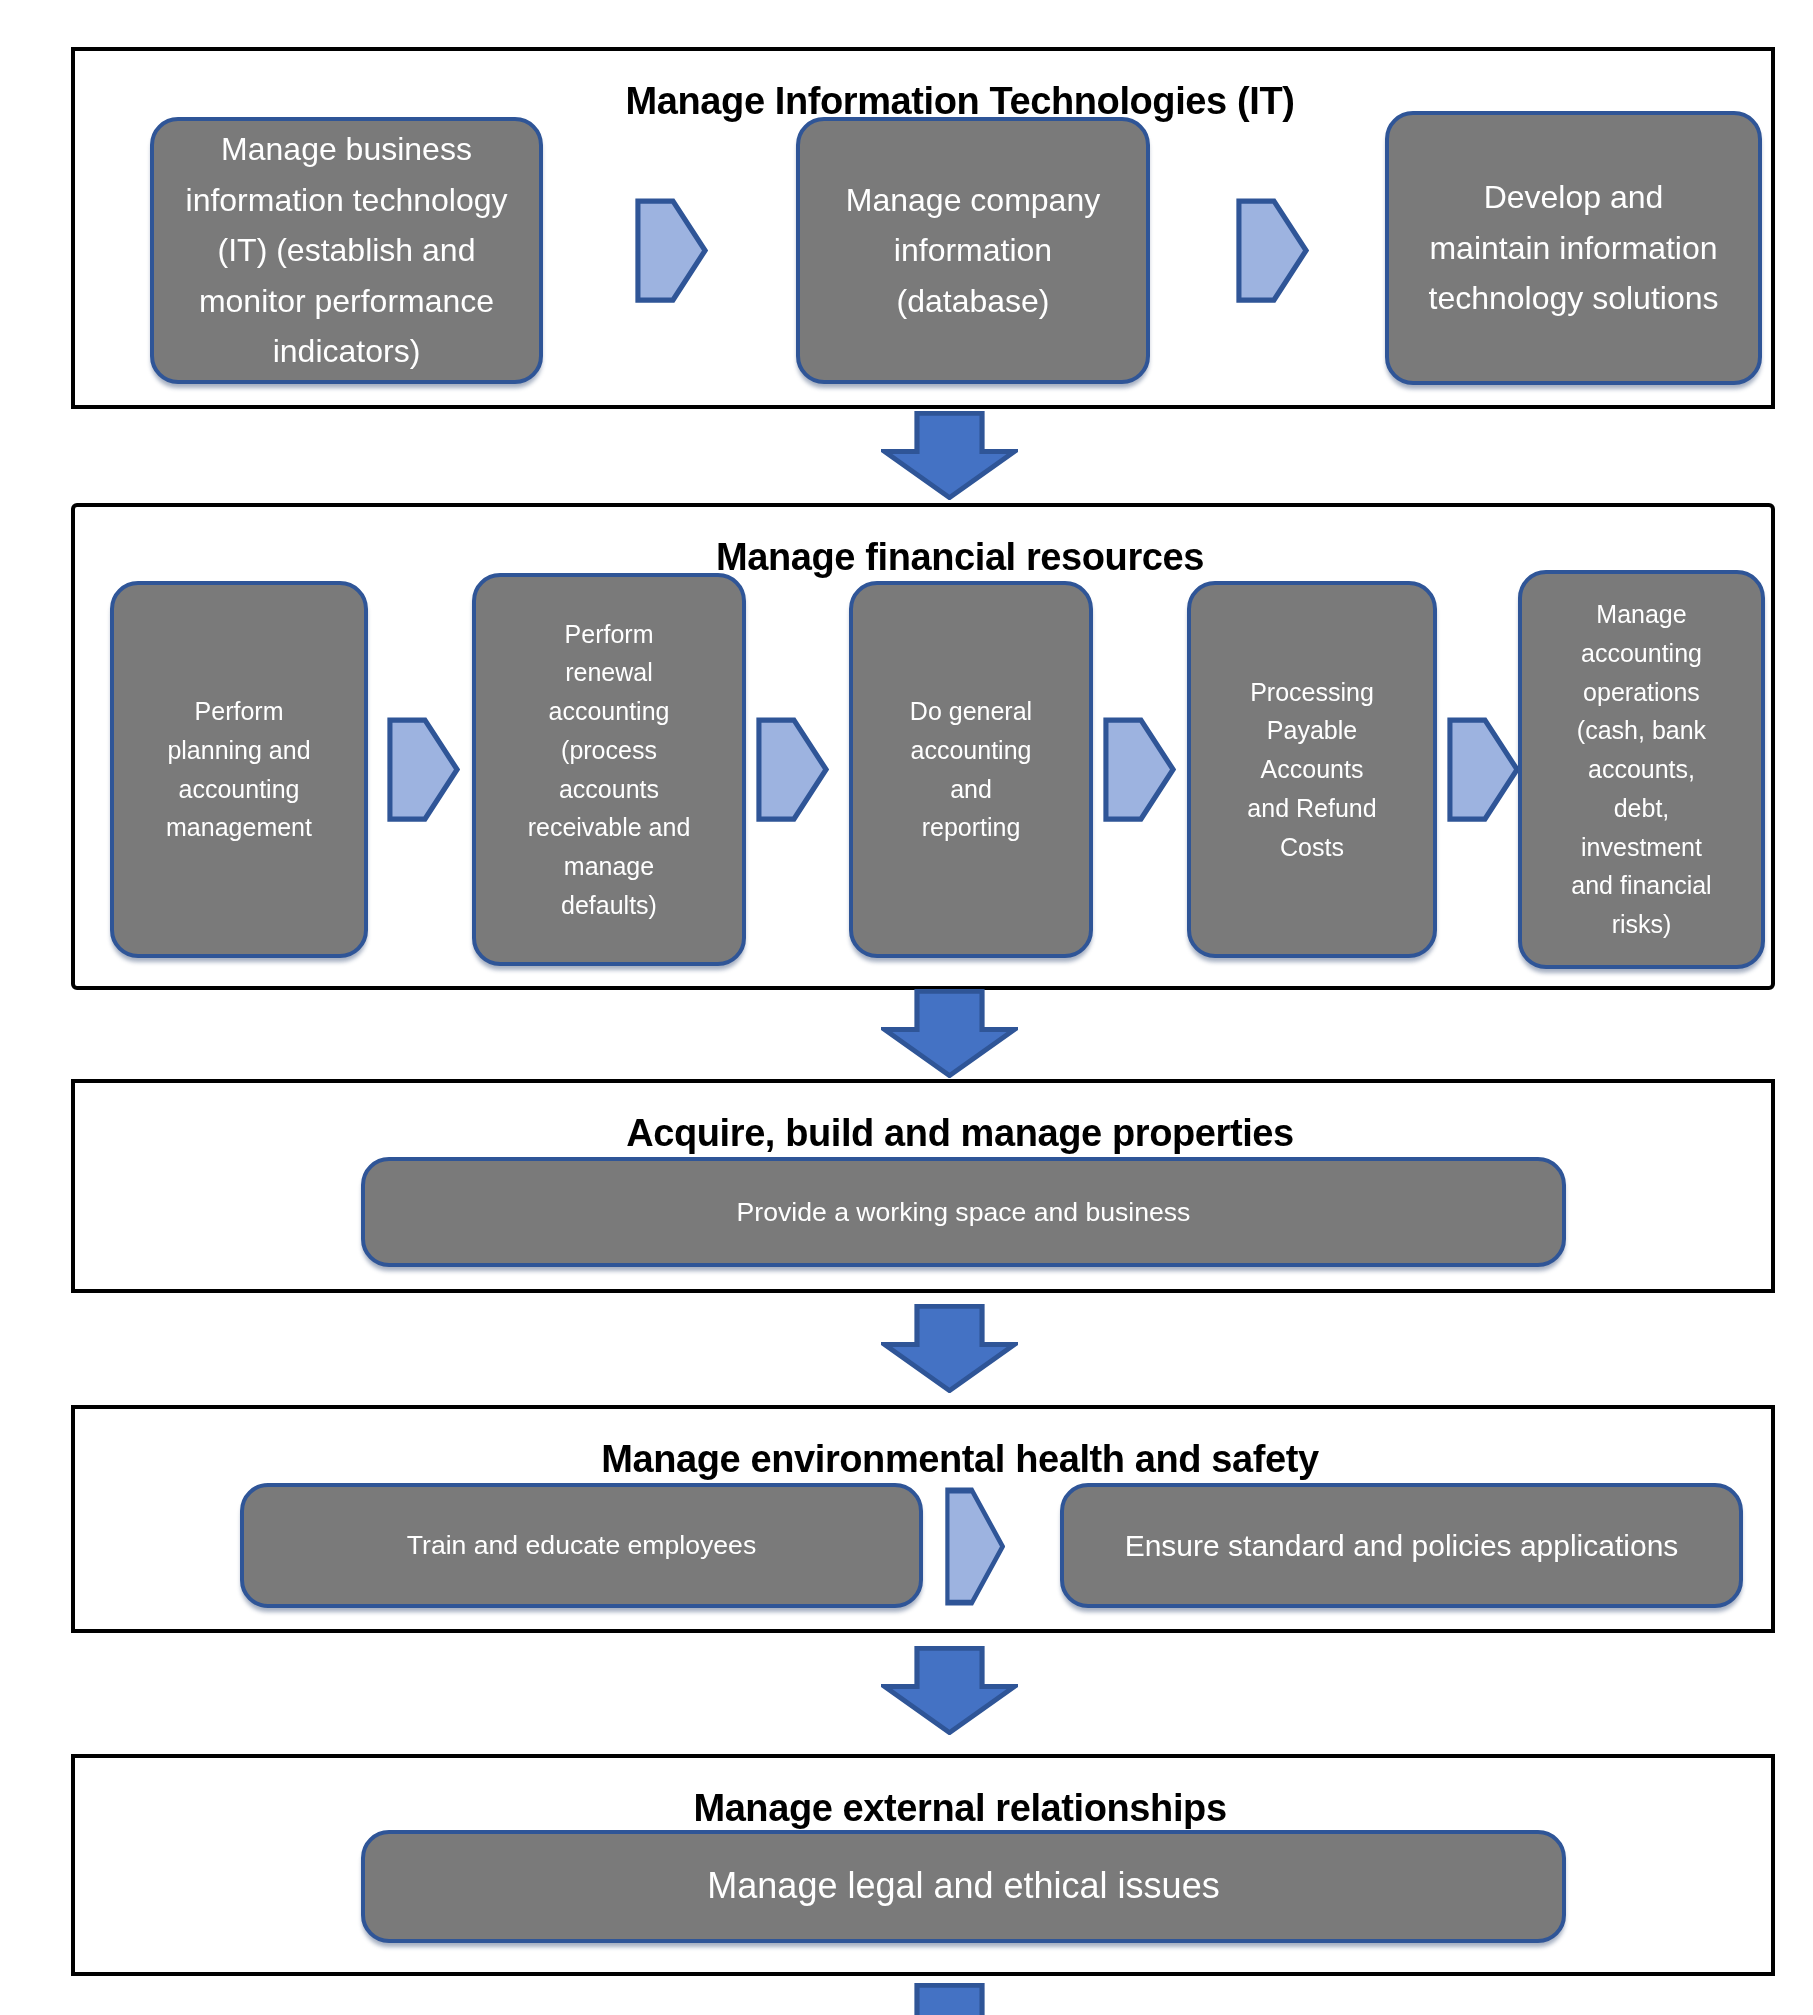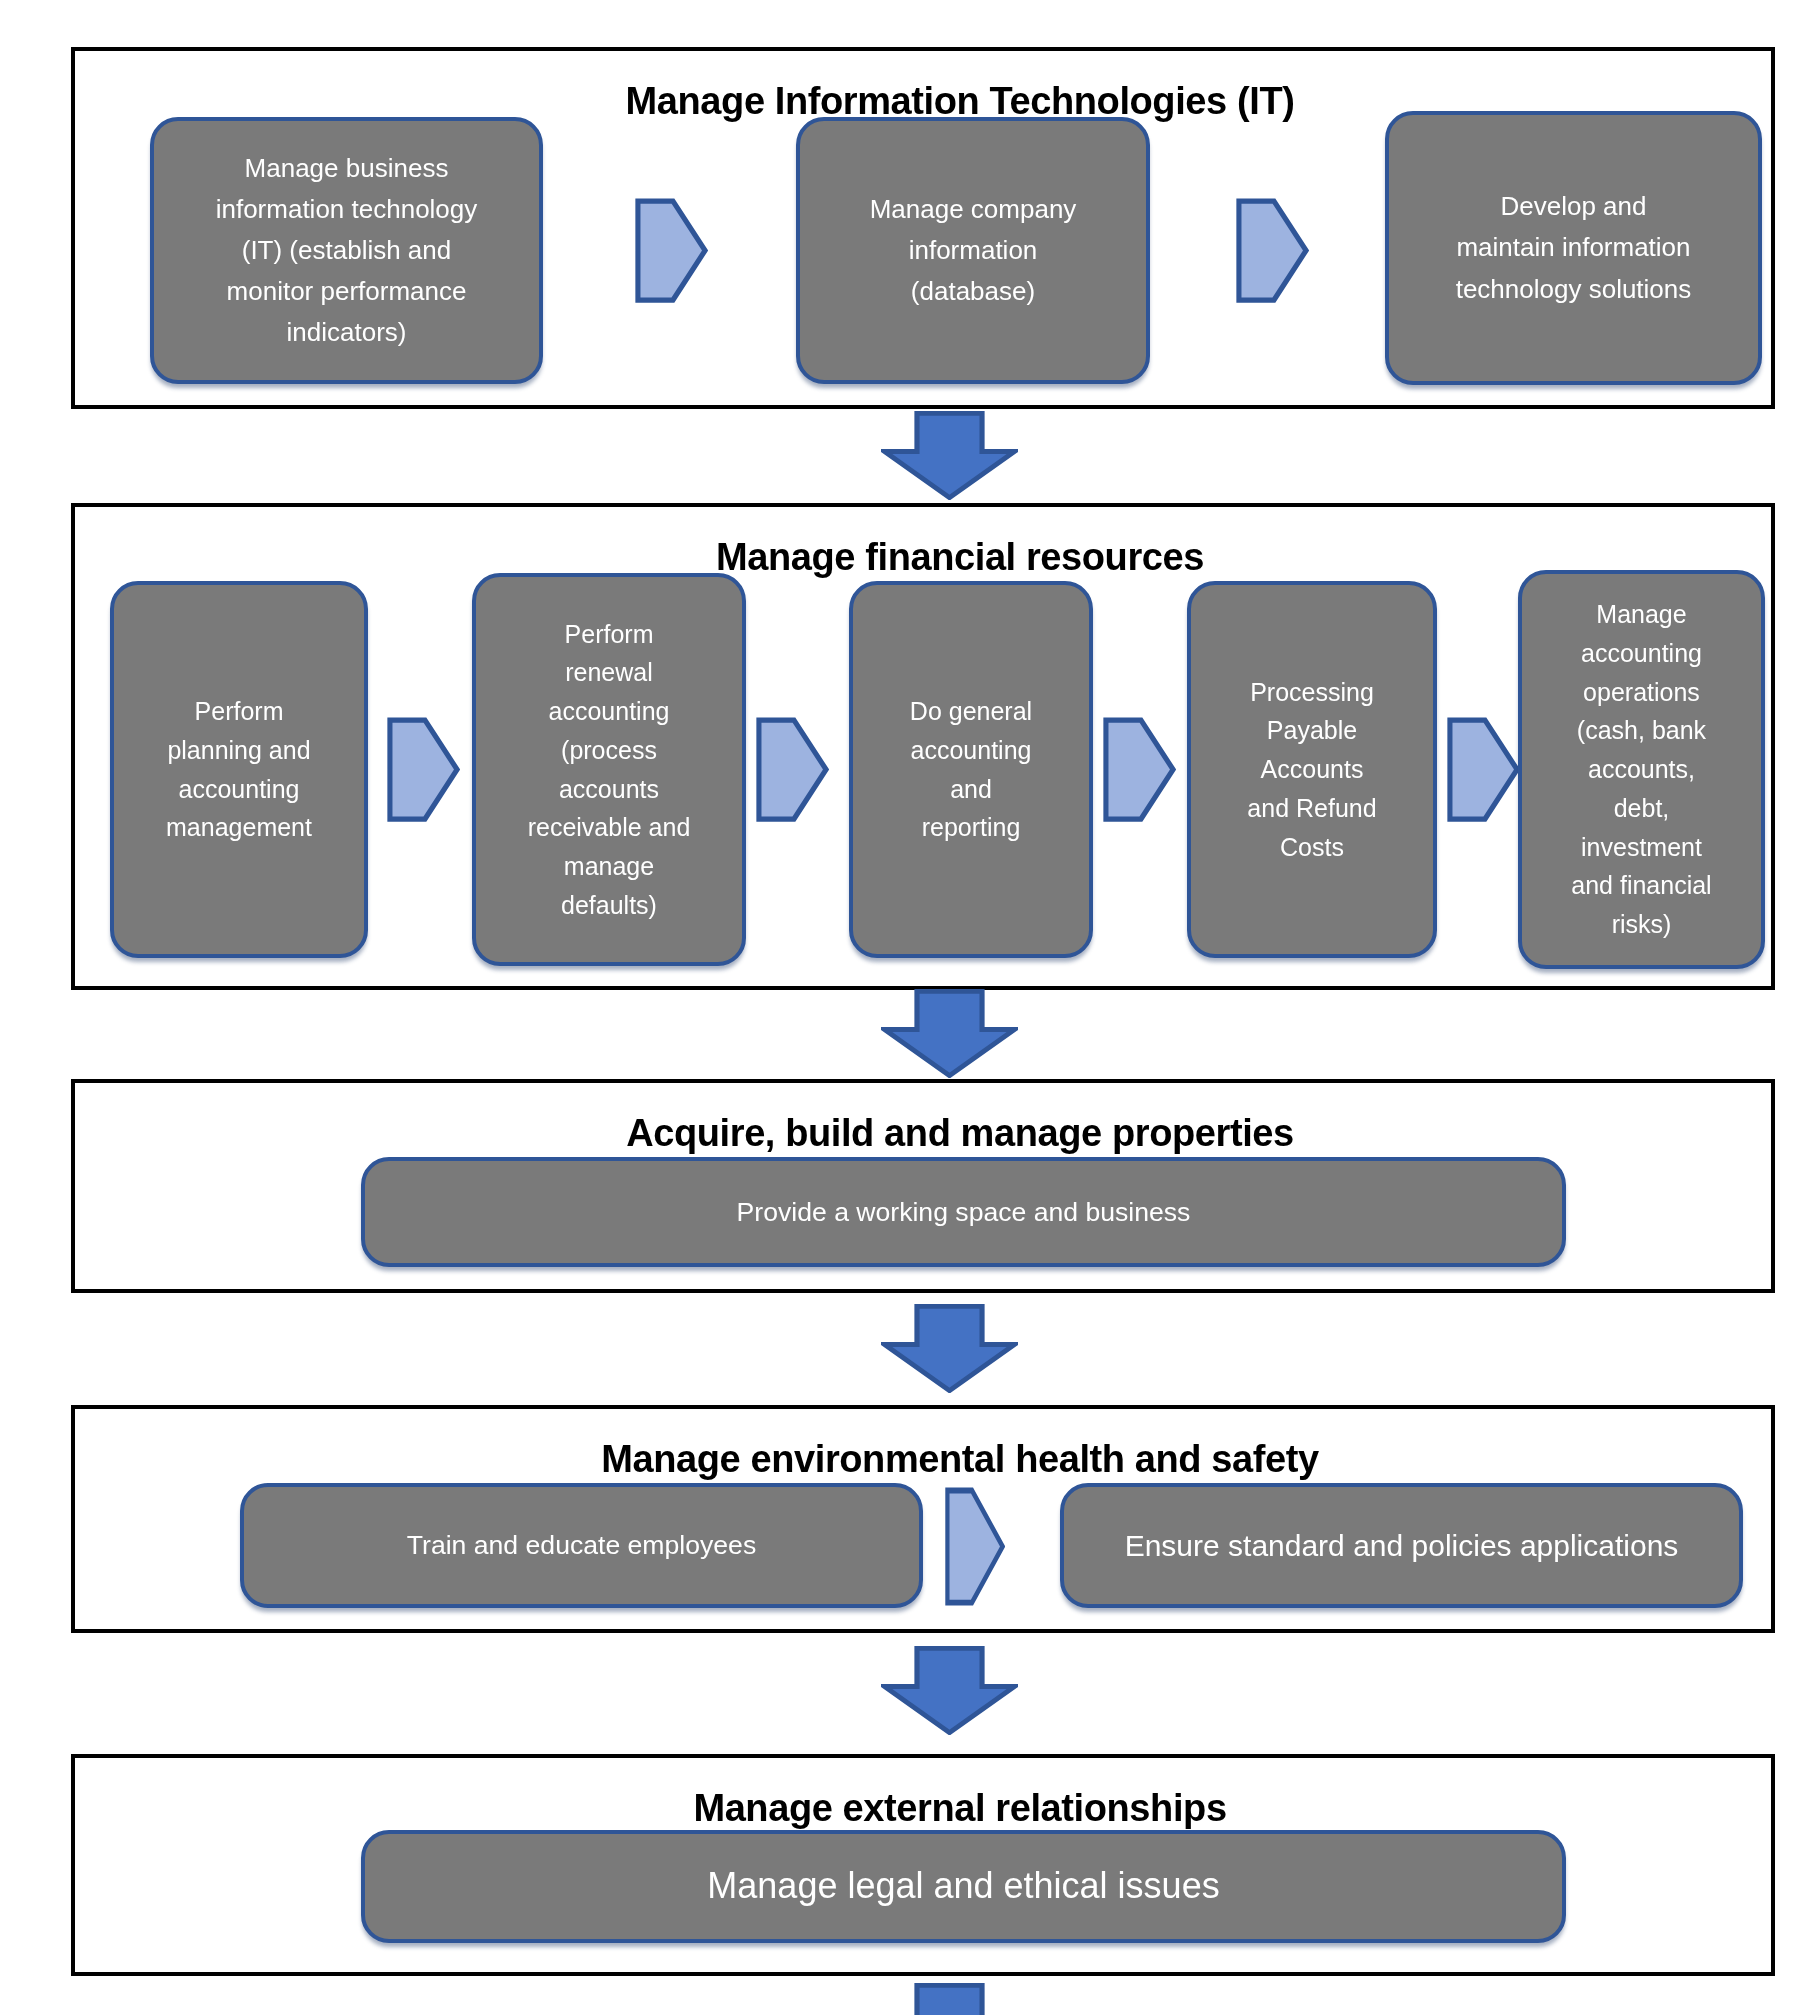--- a/index.html
+++ b/index.html
@@ -20,31 +20,31 @@
   .sec-title{
     position:absolute;top:19.3px;left:37px;right:-37px;margin:10px;
     text-align:center;font-weight:bold;font-size:38px;color:var(--title);
     letter-spacing:-0.4px;
   }
   .gbox{
     position:absolute;background:var(--box-fill);
     border:4.4px solid var(--box-border);border-radius:28px;
     color:var(--box-text);display:flex;align-items:center;justify-content:center;
     text-align:center;box-sizing:border-box;white-space:pre-line;
-    font-size:26px;line-height:1.58;padding:4px 12px;
+    font-size:32px;line-height:1.58;padding:4px 12px;
     box-shadow:0 5.6px 4px -1.6px rgba(31,56,100,0.40);
   }
   .flow-arrow,.down-arrow{position:absolute;}
   .flow-arrow svg,.down-arrow svg{width:100%;height:100%;display:block;}
   .rp{fill:var(--fa-fill);stroke:var(--fa-border);stroke-width:7;stroke-linejoin:miter;}
   .dp{fill:var(--da-fill);stroke:var(--da-border);stroke-width:6;stroke-linejoin:miter;}
 
   
   .s1{left:71px;top:47px;width:1704px;height:362px;}
-  .s2{left:71px;top:503px;width:1704px;height:487px;}
+  .s2{left:71px;top:503px;width:1704px;height:487px;border-radius:6px;}
   .s3{left:71px;top:1079px;width:1704px;height:214px;}
   .s4{left:71px;top:1405px;width:1704px;height:228px;}
   .s5{left:71px;top:1754px;width:1704px;height:222px;padding-left:16px;}
 
   
   .s1b1{left:75px;top:66px;width:393px;height:267px;}
   .s1a1{left:560px;top:147px;width:73px;height:105px;}
   .s1b2{left:721px;top:66px;width:354px;height:267px;}
   .s1a2{left:1161px;top:147px;width:73px;height:105px;}
   .s1b3{left:1310px;top:60px;width:377px;height:274px;}

